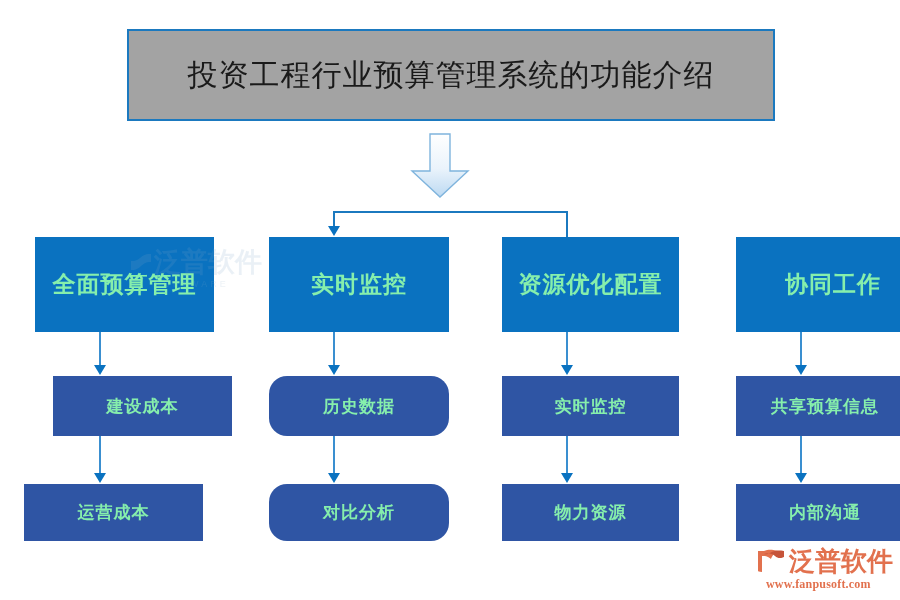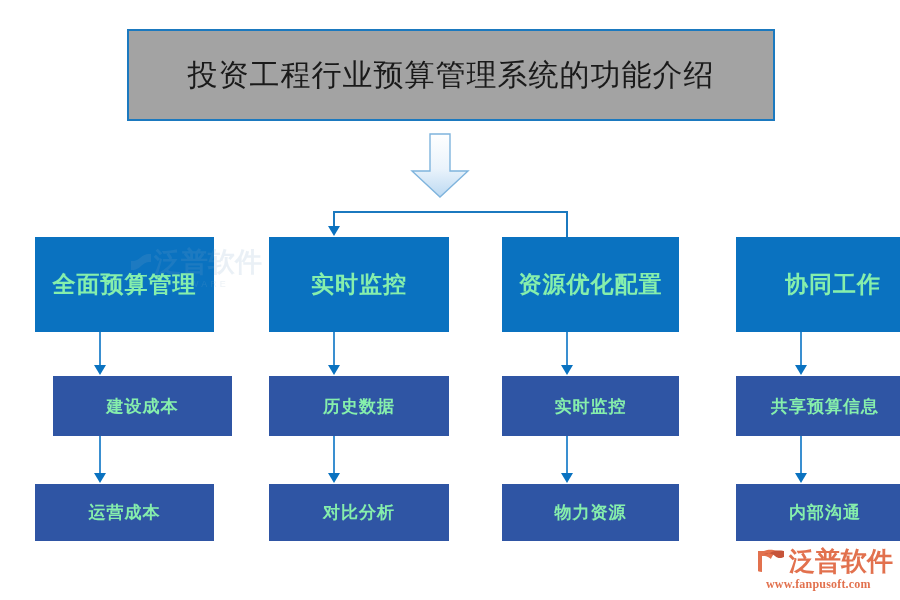--- a/index.html
+++ b/index.html
@@ -108,29 +108,29 @@
   <div class="conn conn-v" style="left:333px;top:211px;height:16px;"></div>
   <div class="arrowhead-down" style="left:328px;top:226px;"></div>
   <div class="conn conn-v" style="left:566px;top:211px;height:27px;"></div>
 
   <div class="node lvl1" style="left:11px;top:237px;width:179px;height:95px;">全面预算管理</div>
   <div class="thin-line" style="left:99px;top:332px;height:34px;"></div>
   <div class="arrowhead-down" style="left:94px;top:365px;"></div>
   <div class="node lvl2" style="left:29px;top:376px;width:179px;height:60px;">建设成本</div>
   <div class="thin-line" style="left:99px;top:436px;height:38px;"></div>
   <div class="arrowhead-down" style="left:94px;top:473px;"></div>
-  <div class="node lvl3" style="left:11px;top:484px;width:179px;height:57px;">运营成本</div>
+  <div class="node lvl3" style="left:0;top:484px;width:179px;height:57px;">运营成本</div>
 
   <div class="node lvl1" style="left:245px;top:237px;width:180px;height:95px;">实时监控</div>
   <div class="thin-line" style="left:333px;top:332px;height:34px;"></div>
   <div class="arrowhead-down" style="left:328px;top:365px;"></div>
-  <div class="node lvl2" style="left:245px;top:376px;width:180px;height:60px;">历史数据</div>
+  <div class="node lvl2" style="left:245px;top:376px;width:180px;height:60px;border-radius:18px;">历史数据</div>
   <div class="thin-line" style="left:333px;top:436px;height:38px;"></div>
   <div class="arrowhead-down" style="left:328px;top:473px;"></div>
-  <div class="node lvl3" style="left:245px;top:484px;width:180px;height:57px;">对比分析</div>
+  <div class="node lvl3" style="left:245px;top:484px;width:180px;height:57px;border-radius:18px;">对比分析</div>
 
   <div class="node lvl1" style="left:478px;top:237px;width:177px;height:95px;">资源优化配置</div>
   <div class="thin-line" style="left:566px;top:332px;height:34px;"></div>
   <div class="arrowhead-down" style="left:561px;top:365px;"></div>
   <div class="node lvl2" style="left:478px;top:376px;width:177px;height:60px;">实时监控</div>
   <div class="thin-line" style="left:566px;top:436px;height:38px;"></div>
   <div class="arrowhead-down" style="left:561px;top:473px;"></div>
   <div class="node lvl3" style="left:478px;top:484px;width:177px;height:57px;">物力资源</div>
 
   <div class="node lvl1" style="left:712px;top:237px;width:178px;height:95px;padding-left:16px;">协同工作</div>

